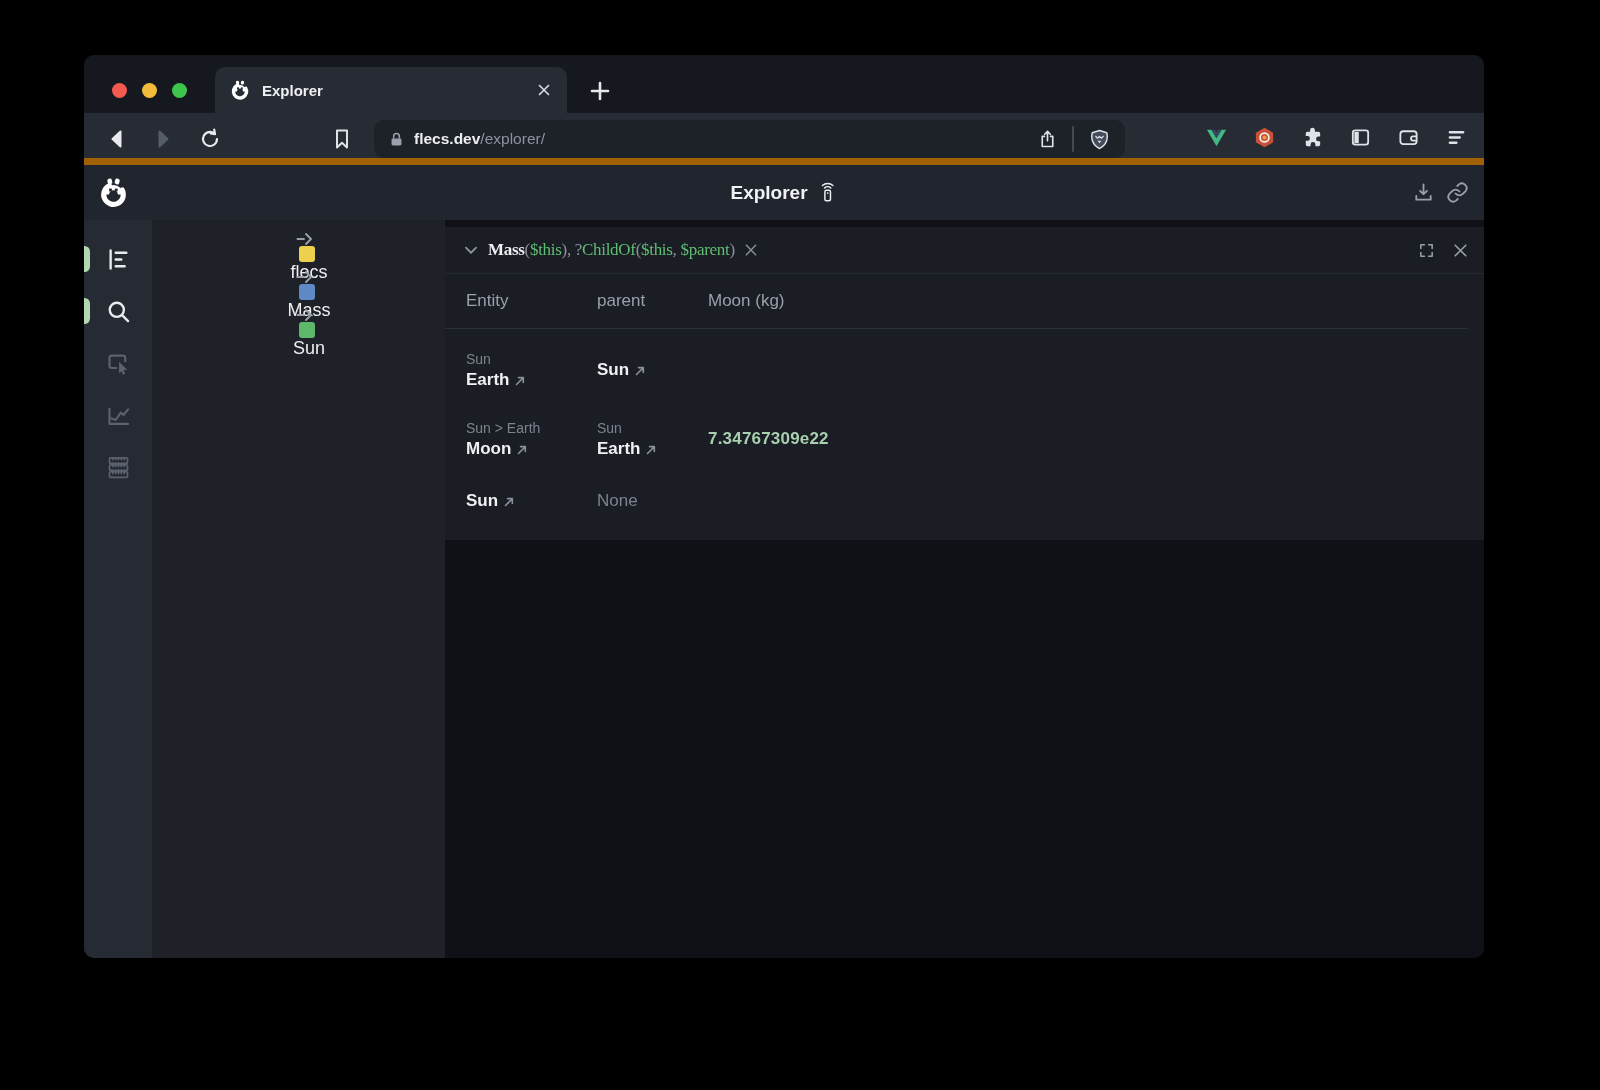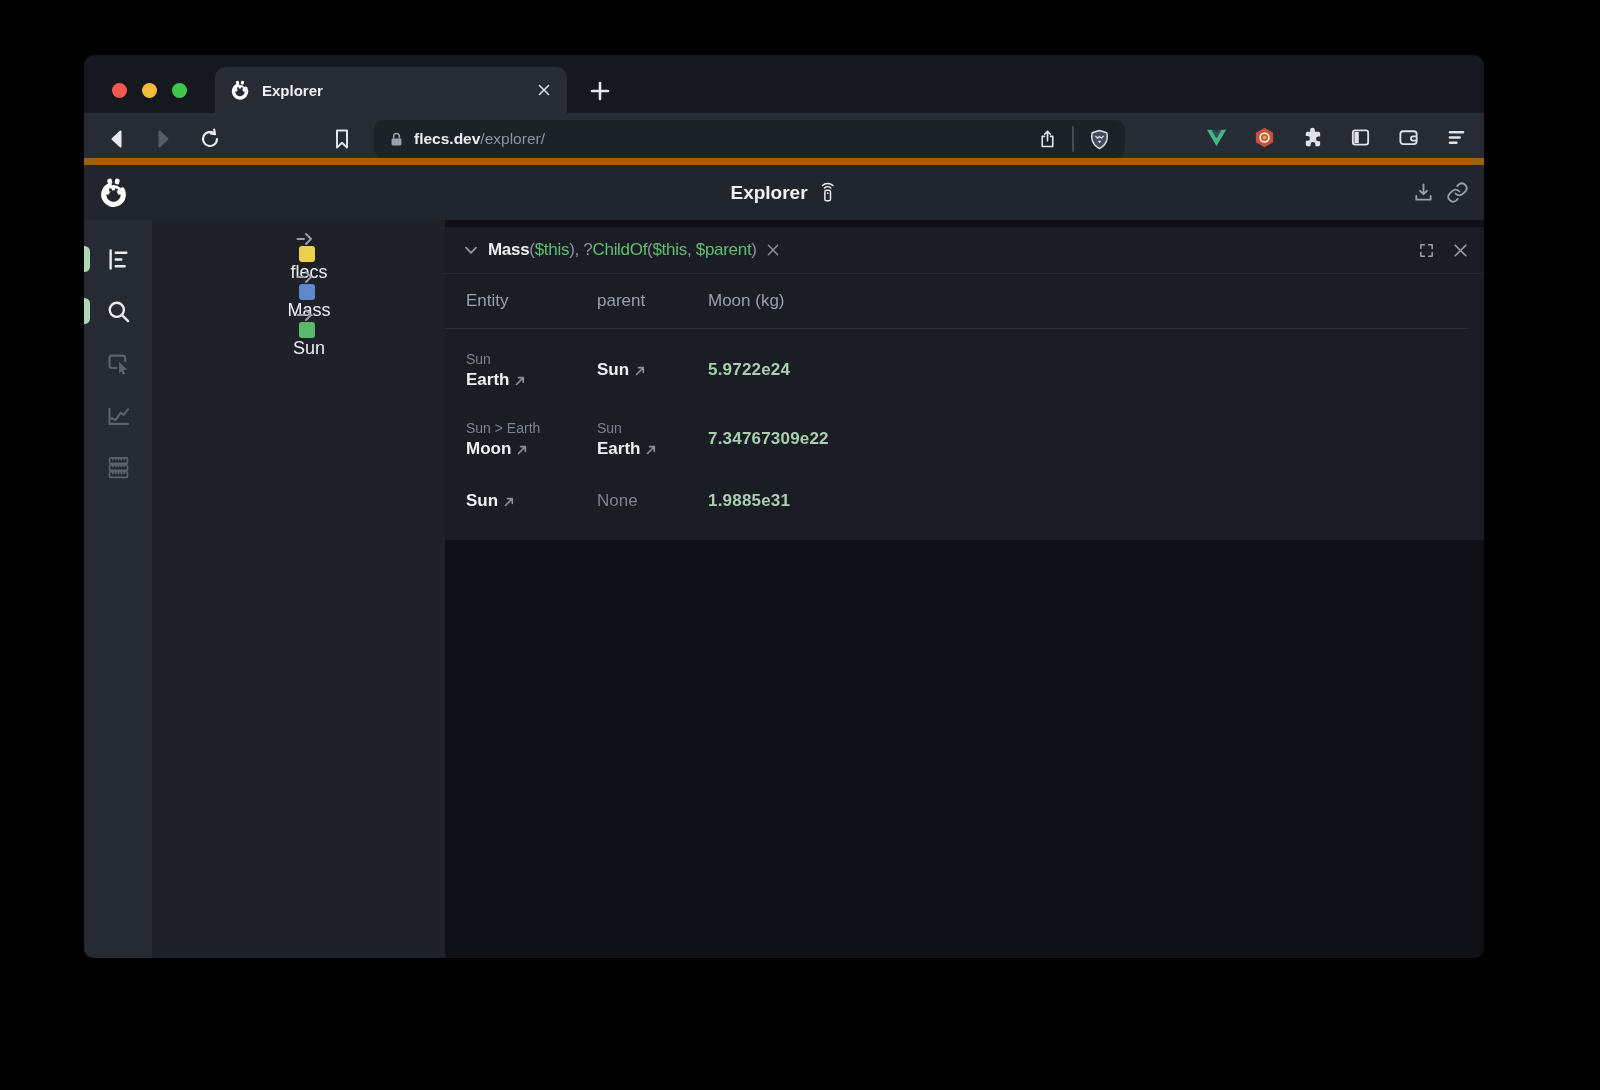--- a/index.html
+++ b/index.html
@@ -53,21 +53,21 @@
   .treepanel { width:293px; background:#1e2127; flex:none; padding-top:12px; }
   .tree-row { height:38px; display:flex; align-items:center; padding-left:11px;flex-direction:column; }
   .tree-arrow { width:19px; height:14px; flex:none; color:#9aa0ab; }
   .tree-square { width:16px; height:16px; border-radius:3px; margin-left:6px; flex:none; }
   .tree-label { color:#edeff2; font-size:18px; margin-left:10px; }
 
   .main { flex:1; background:#0f1116; display:flex; flex-direction:column; min-width:0; padding-top:7px; }
   .querypanel { background:#1a1d24; }
   .queryheader { height:47px; display:flex; align-items:center; padding:0 15px; border-bottom:1px solid #252932; }
   .q-chevron { width:22px; height:22px; color:#8d939e; flex:none; }
-  .q-expr { font-family:Liberation Sans, sans-serif; font-size:17px; margin-left:6px; letter-spacing:-0.3px; white-space:pre; }
+  .q-expr { font-family:Liberation Serif, serif; font-size:17px; margin-left:6px; letter-spacing:-0.3px; white-space:pre; }
   .tok-punct { color:#8b919c; }
   .tok-var { color:#5fbe72; }
   .tok-component { color:#eef0f3; font-weight:700; }
   .q-close-expr { width:16px; height:16px; color:#8b919c; margin-left:8px; }
   .q-head-right { margin-left:auto; display:flex; align-items:center; gap:17px; }
   .q-head-right svg { width:17px; height:17px; color:#9aa0ab; }
 
   .rtable { padding:0 16px 18px 21px; }
   .rt-header { display:flex; height:54px; align-items:center; color:#99a0ab; font-size:17px; }
   .rt-sep { height:1px; background:#2b2f37; margin-left:-21px; }
@@ -322,21 +322,20 @@
                   </div>
                 </div>
                 <div class="col-parent">
                   <div class="cell-name">
                     <span>Sun</span>
                     <svg class="link-arrow" viewBox="0 0 12 12">
                       <use href="#ne-arrow"></use>
                     </svg>
                   </div>
                 </div>
-                <div class="col-mass cell-mass">5.9722e24</div>
               </div>
               <div class="rt-row">
                 <div class="col-entity">
                   <div class="cell-path">Sun &gt; Earth</div>
                   <div class="cell-name">
                     <span>Moon</span>
                     <svg class="link-arrow" viewBox="0 0 12 12">
                       <use href="#ne-arrow"></use>
                     </svg>
                   </div>
@@ -359,21 +358,20 @@
                     <svg class="link-arrow" viewBox="0 0 12 12">
                       <use href="#ne-arrow"></use>
                     </svg>
                   </div>
                 </div>
                 <div class="col-parent">
                   <div class="cell-name dim">
                     <span>None</span>
                   </div>
                 </div>
-                <div class="col-mass cell-mass">1.9885e31</div>
               </div>
             </div>
         </div>
       </div>
       <div class="canvas-rest"></div>
     </div>
 
   </div>
 </div>
 

